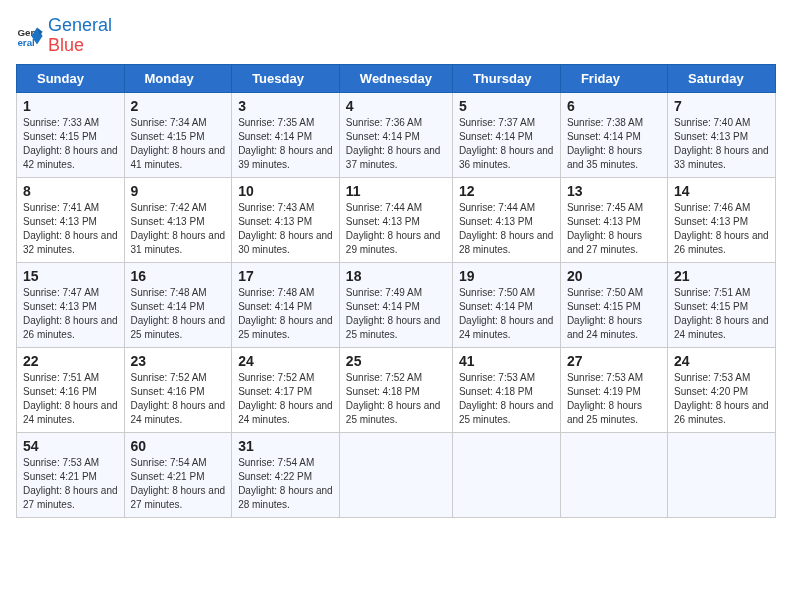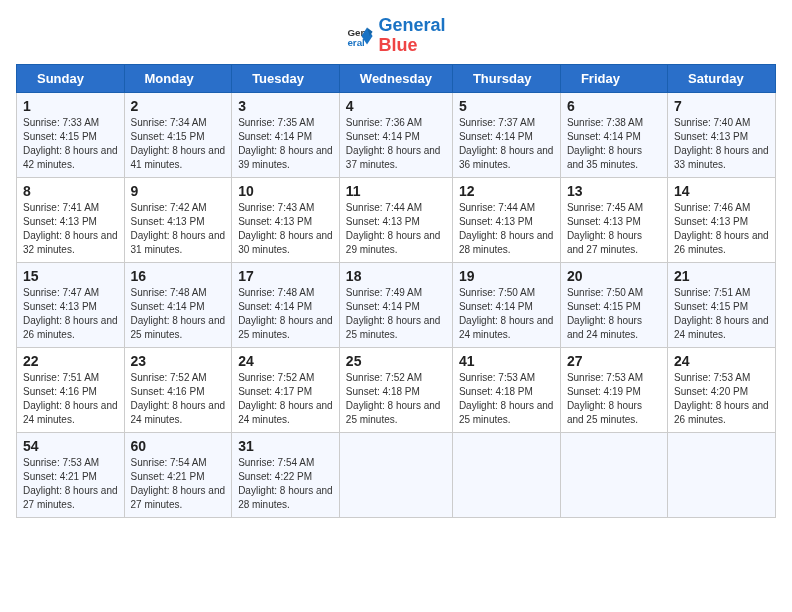--- a/index.html
+++ b/index.html
@@ -5,32 +5,32 @@
     * { box-sizing: border-box; margin: 0; padding: 0; }
     body {
       font-family: Arial, sans-serif;
       background: #fff;
       width: 792px;
       min-height: 612px;
       padding: 16px;
     }
     .header-area {
       display: flex;
-      justify-content: center;
+      justify-content: flex-start;
       align-items: flex-start;
       margin-bottom: 8px;
     }
     .logo {
       display: flex;
       align-items: center;
       gap: 4px;
     }
     .logo-text {
       font-size: 18px;
-      font-weight: bold;
+      font-weight: normal;
       color: #333;
       line-height: 1.1;
     }
     .logo-text span { color: #1a73c4; }
     .logo-icon {
       width: 28px;
       height: 28px;
     }
     .title-area {
       text-align: right;

